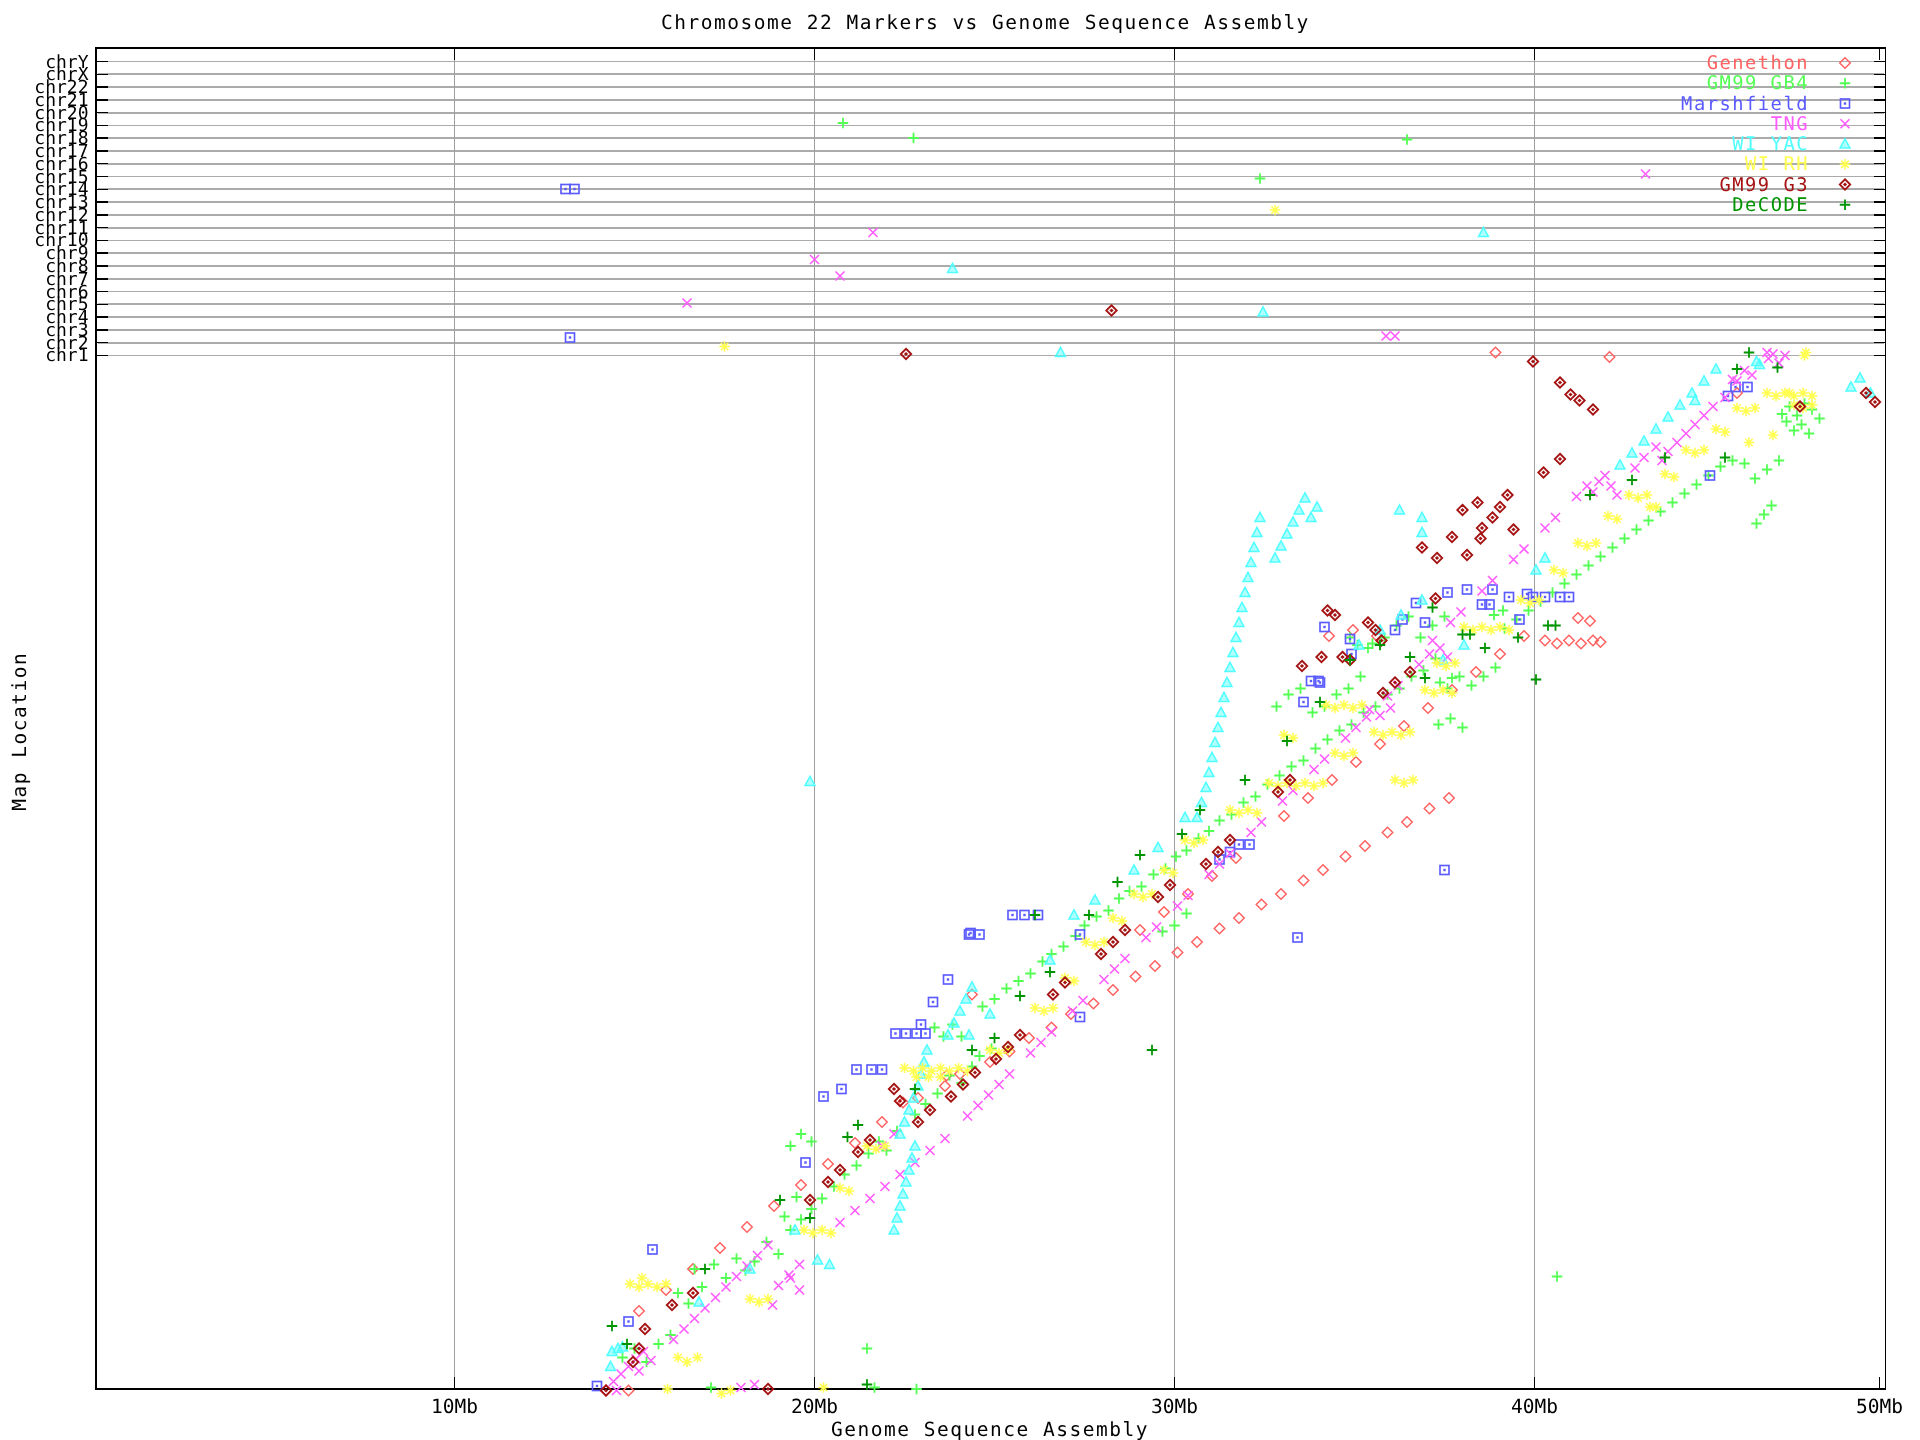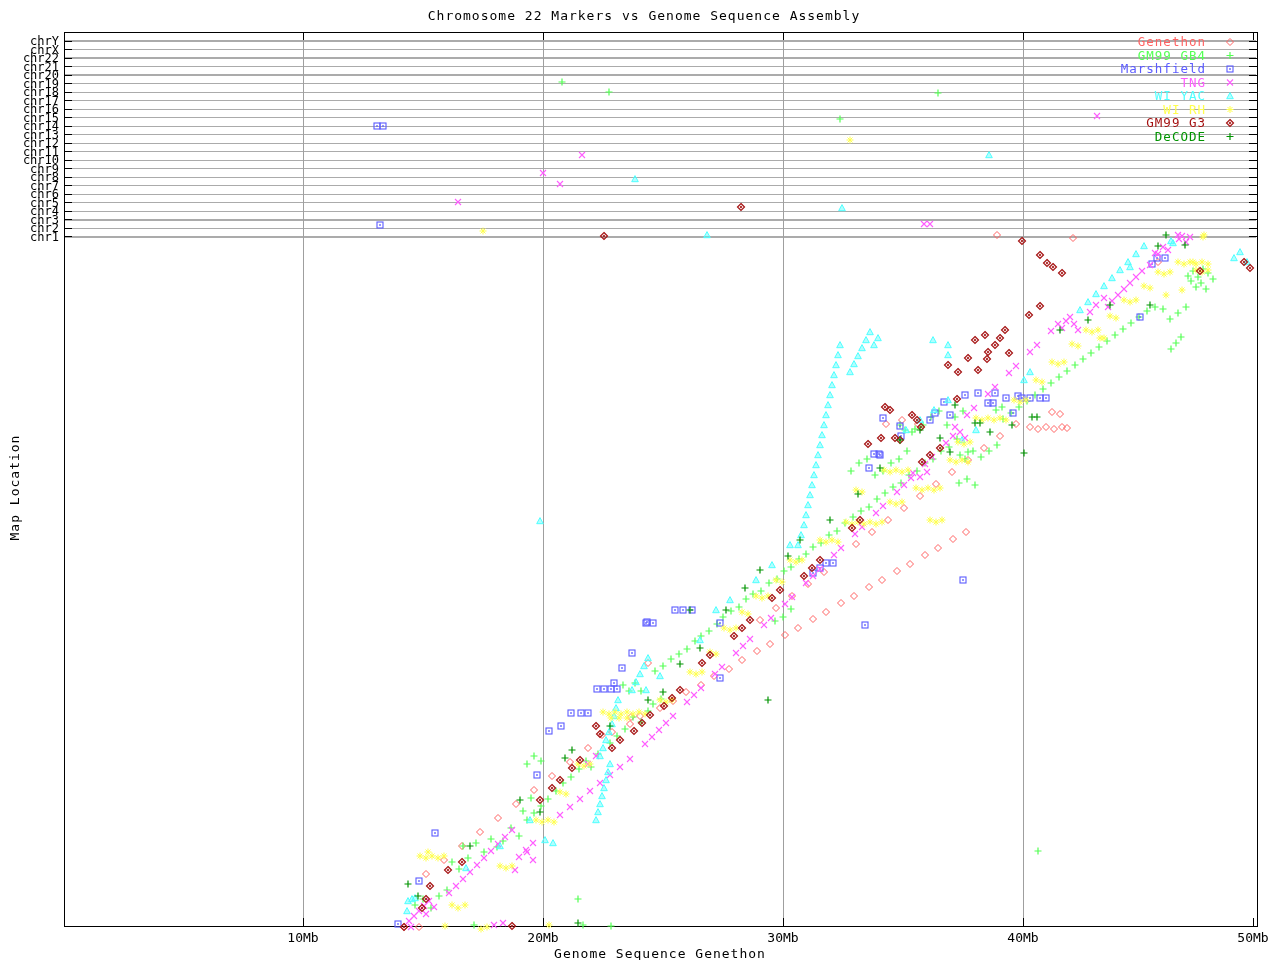--- a/index.html
+++ b/index.html
@@ -1,28 +1,28 @@
 <!DOCTYPE html>
 <html><head>
 <meta charset="utf-8">
 <style>
   html,body{margin:0;padding:0;background:#ffffff;}
   body{width:1280px;height:960px;position:relative;font-family:"DejaVu Sans Mono","Liberation Mono",monospace;color:#000;}
-  .chart-title{position:absolute;top:8px;left:34px;width:1220px;text-align:center;font-size:13px;letter-spacing:1px;white-space:pre;}
+  .chart-title{position:absolute;top:8px;left:47px;width:1220px;text-align:center;font-size:13px;letter-spacing:1px;white-space:pre;}
   .x-axis-label{position:absolute;top:946px;left:50px;width:1220px;text-align:center;font-size:13px;letter-spacing:1px;}
   .y-axis-label{position:absolute;top:480px;left:-56px;width:140px;text-align:center;font-size:13px;letter-spacing:1px;transform:rotate(-90deg);transform-origin:center;}
   svg text{font-family:"DejaVu Sans Mono","Liberation Mono",monospace;}
 </style>
 </head>
 <body>
 
 
 
 <div class="chart-title">Chromosome 22 Markers vs Genome Sequence Assembly</div>
-<div class="x-axis-label">Genome Sequence Genethon</div>
+<div class="x-axis-label">Genome Sequence Assembly</div>
 <div class="y-axis-label">Map Location</div>
 
 <svg id="plot" width="1280" height="960" viewBox="0 0 1280 960" xmlns="http://www.w3.org/2000/svg">
   <defs>
     <g id="m-diamond">
         <path d="M0 -3.5 L3.5 0 L0 3.5 L-3.5 0 Z" fill="none" stroke="currentColor" stroke-width="1"></path>
       </g>
     <g id="m-diamond-dot">
         <path d="M0 -3.5 L3.5 0 L0 3.5 L-3.5 0 Z" fill="none" stroke="currentColor" stroke-width="1.2"></path>
         <path d="M0 -1.4 L1.4 0 L0 1.4 L-1.4 0 Z" fill="currentColor"></path>

